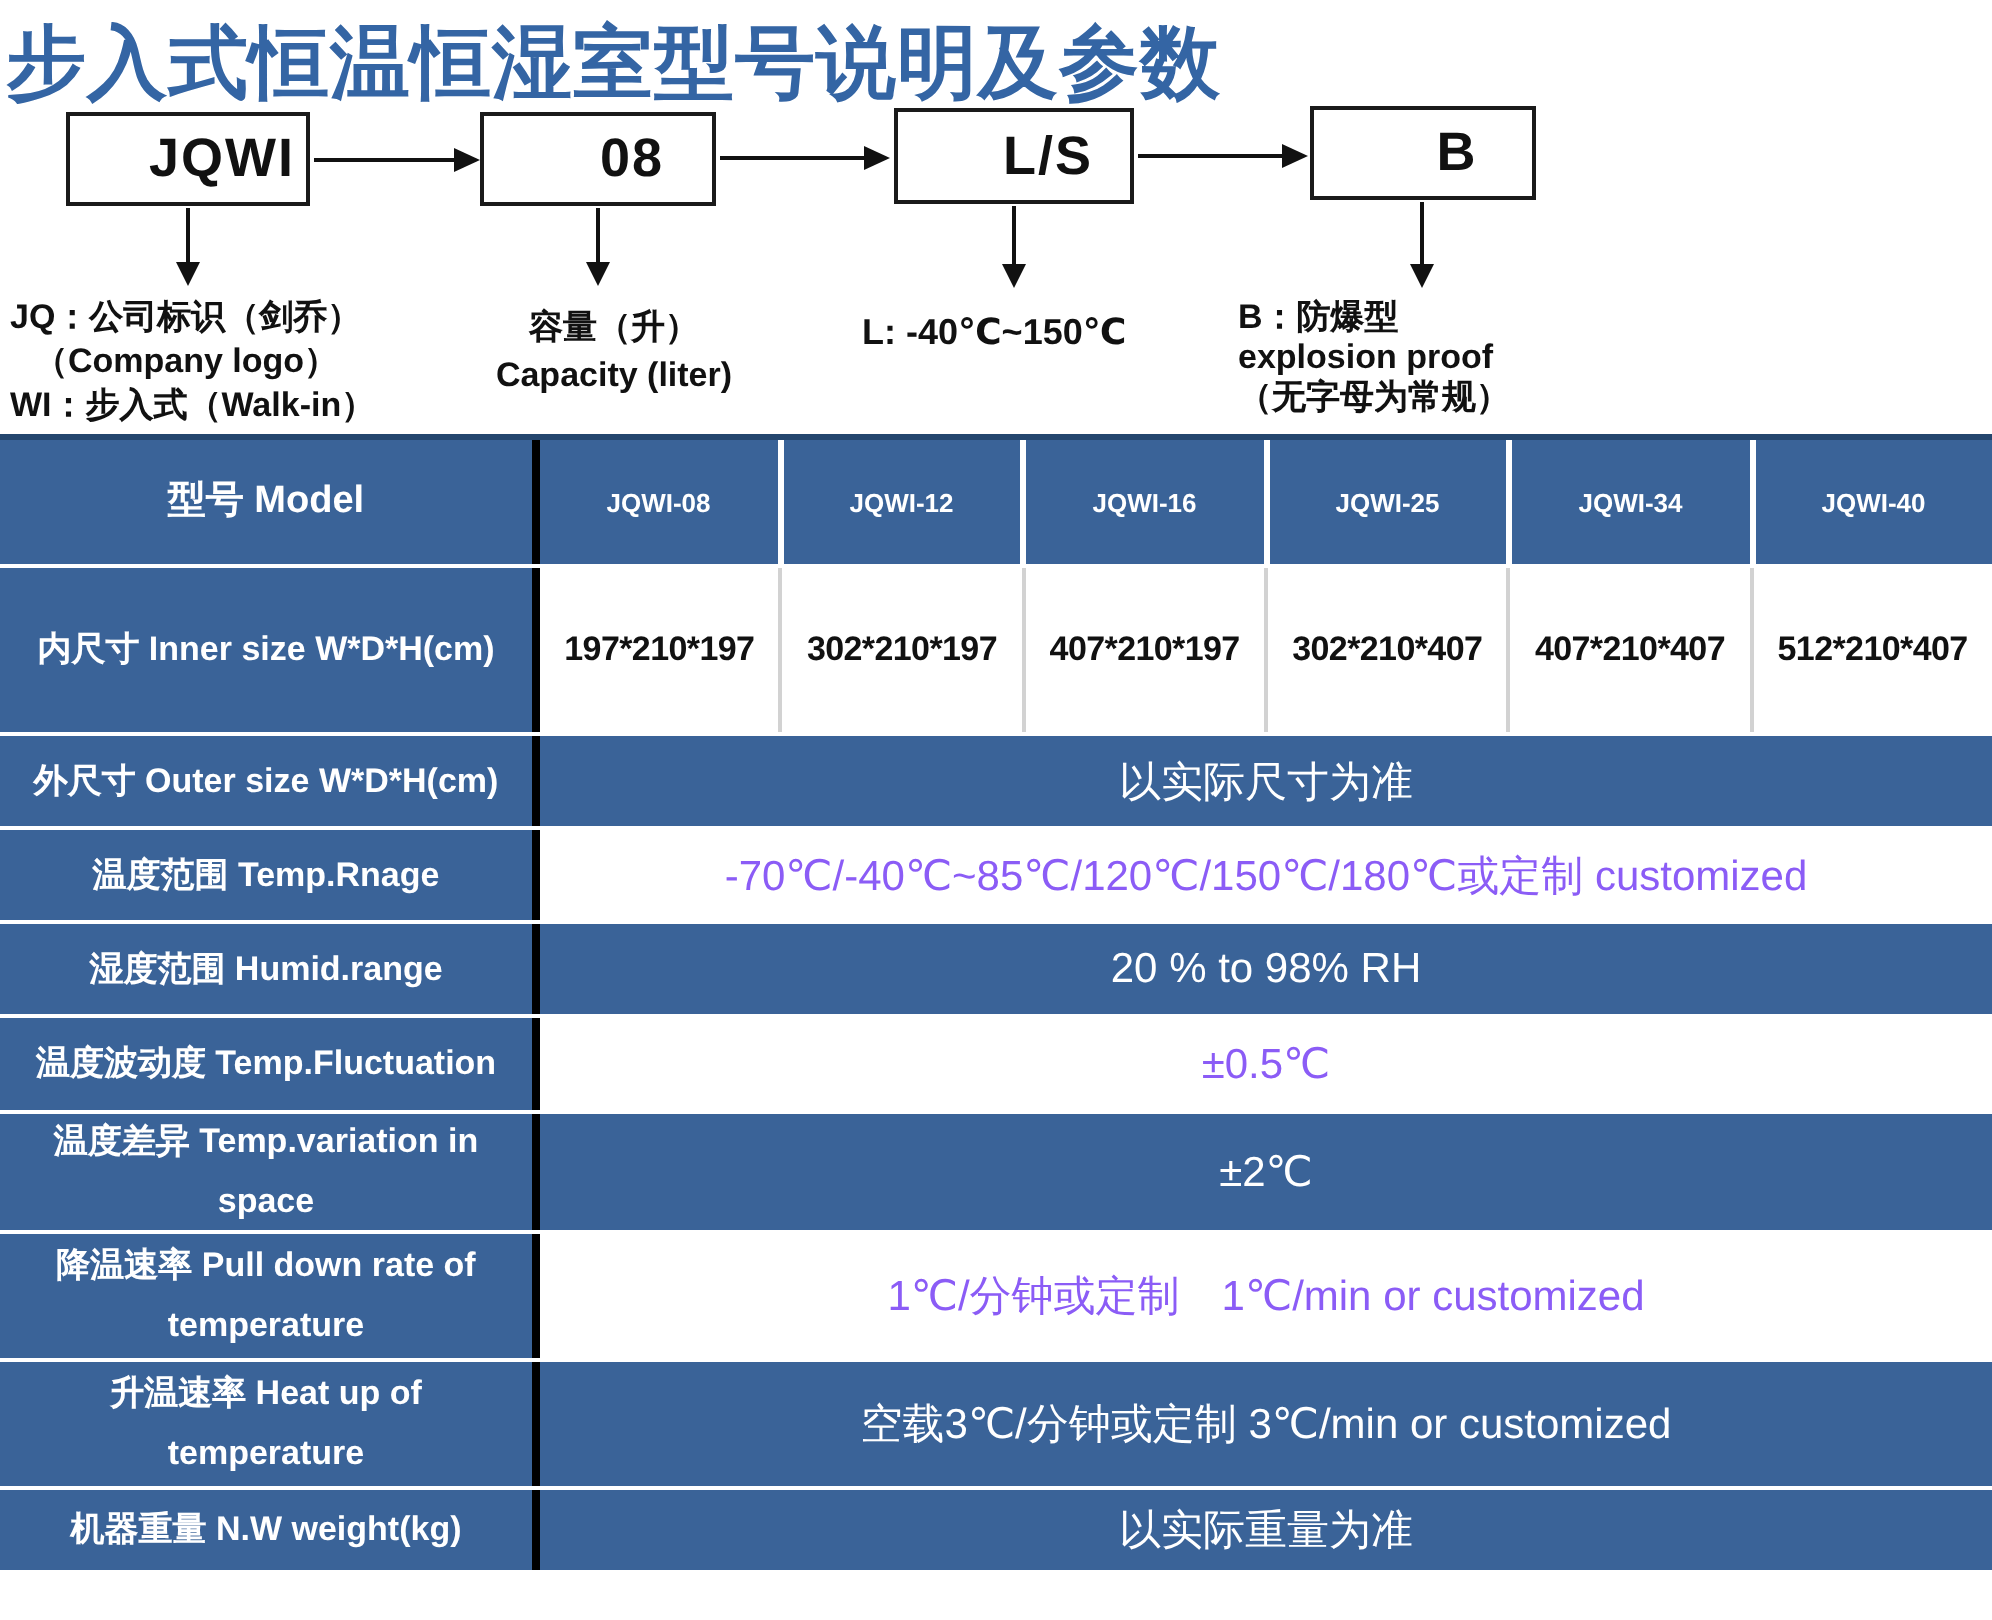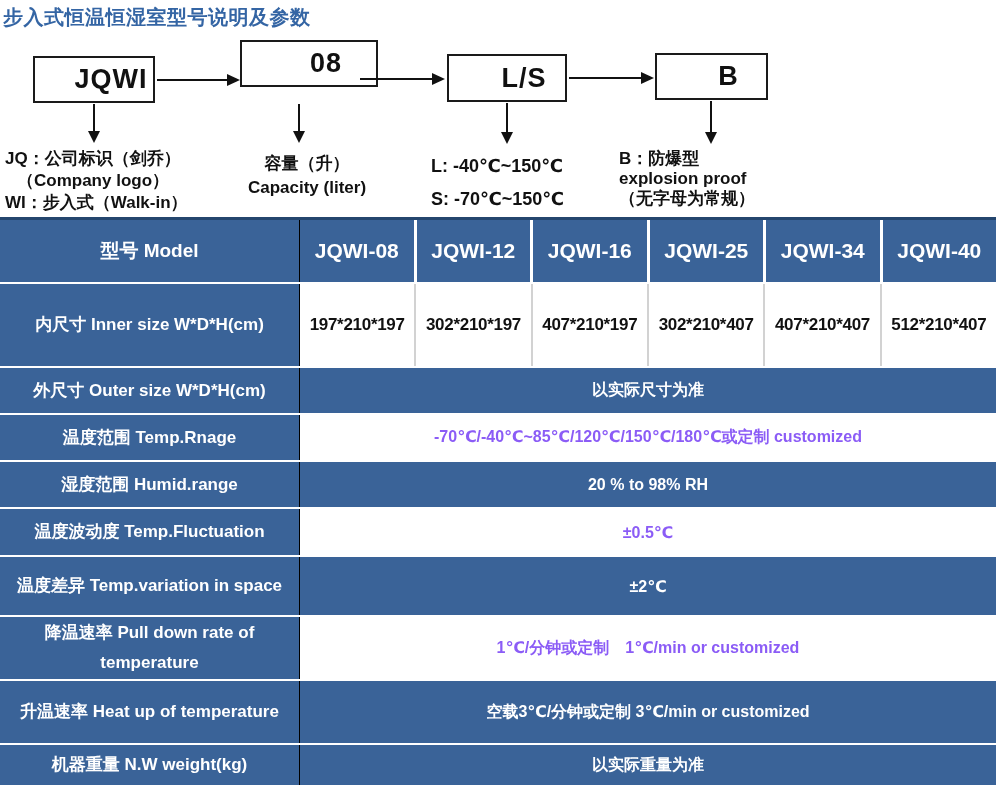--- a/index.html
+++ b/index.html
@@ -6,21 +6,21 @@
   body{
     width:996px;height:810px;overflow:hidden;background:#ffffff;
     font-family:"Liberation Sans","DejaVu Sans",sans-serif;
     position:relative;
   }
   .page{position:absolute;inset:0;}
 
   
   .page-title{
     position:absolute;left:3px;top:4px;
-    font-size:20px;font-weight:bold;color:#3465a4;
+    font-size:40px;font-weight:bold;color:#3465a4;
     white-space:nowrap;letter-spacing:0.5px;
   }
 
   
   .diagram{position:absolute;left:0;top:0;width:996px;height:219px;}
   .dbox{
     position:absolute;background:#fff;border:2px solid #1a1a1a;
     display:flex;align-items:center;justify-content:center;
     font-size:27px;font-weight:bold;color:#111;letter-spacing:1px;
     box-sizing:border-box;
@@ -44,42 +44,42 @@
   .note-2{left:431px;top:150px;font-size:18px;line-height:33px;}
   .note-3{left:619px;top:149px;font-size:17px;line-height:20px;}
 
   
   .spec-table{
     position:absolute;left:0;top:217px;width:996px;
     border-top:3px solid #24466e;
   }
   .row{display:flex;margin-bottom:2px;}
   .row-label{
-    width:300px;box-sizing:border-box;flex:none;
+    width:270px;box-sizing:border-box;flex:none;
     background:#3a6398;color:#fff;font-weight:bold;font-size:17px;
     display:flex;align-items:center;justify-content:center;text-align:center;
-    border-right:1px solid #000000;line-height:30px;padding:0 6px;
+    border-right:4px solid #000000;line-height:30px;padding:0 6px;
   }
   .cells{flex:1;display:flex;}
   .cell{
     flex:1;display:flex;align-items:center;justify-content:center;
     font-weight:bold;text-align:center;
   }
   .blue-cells .cell{background:#3a6398;color:#fff;font-size:18px;}
   .blue-cells .cell + .cell{border-left:3px solid #fff;}
   .white-cells .cell{background:#fff;color:#111;font-size:17px;letter-spacing:-0.3px;}
   .white-cells .cell + .cell{border-left:2px solid #d2d2d2;}
   .span-value{
     flex:1;display:flex;align-items:center;justify-content:center;
-    font-weight:bold;font-size:16px;text-align:center;
+    font-weight:normal;font-size:21px;text-align:center;
   }
   .span-blue{background:#3a6398;color:#fff;}
   .span-white{background:#fff;color:#8b5cf6;}
   .r-header{height:62px;}
-  .r-header .cell{font-size:21px;}
+  .r-header .cell{font-size:13px;}
   .r-header .row-label{font-size:19px;}
   .r-inner{height:82px;}
   .r-outer{height:45px;justify-content:center;}
   .r-capacity{height:47px;}
   .r-temprange{height:45px;}
   .r-humid{height:45px;}
   .r-fluct{height:46px;}
   .r-variation{height:58px;}
   .r-pulldown{height:62px;}
   .r-heatup{height:62px;}
@@ -87,21 +87,21 @@
 </style>
 </head>
 <body>
 
 <div class="page">
 
   <div class="page-title">步入式恒温恒湿室型号说明及参数</div>
 
   <div class="diagram">
     <div class="dbox" style="left:33px;top:56px;width:122px;height:47px">JQWI</div>
-    <div class="dbox" style="left:240px;top:40px;width:138px;height:47px">08</div>
+    <div class="dbox" style="left:240px;top:56px;width:118px;height:47px">08</div>
     <div class="dbox" style="left:447px;top:54px;width:120px;height:48px">L/S</div>
     <div class="dbox" style="left:655px;top:53px;width:113px;height:47px">B</div>
 
     <div class="harrow" style="left:157px;top:79px;width:70px"></div>
     <div class="harrow" style="left:360px;top:78px;width:72px"></div>
     <div class="harrow" style="left:569px;top:77px;width:72px"></div>
 
     <div class="varrow" style="left:93px;top:104px;height:28px"></div>
     <div class="varrow" style="left:298px;top:104px;height:28px"></div>
     <div class="varrow" style="left:506px;top:103px;height:30px"></div>
@@ -111,21 +111,20 @@
       <div>JQ：公司标识（剑乔）</div>
       <div class="indent">（Company logo）</div>
       <div>WI：步入式（Walk-in）</div>
     </div>
     <div class="note note-1">
       <div>容量（升）</div>
       <div>Capacity (liter)</div>
     </div>
     <div class="note note-2">
       <div>L: -40℃~150℃</div>
-      <div>S: -70℃~150℃</div>
     </div>
     <div class="note note-3">
       <div>B：防爆型</div>
       <div>explosion proof</div>
       <div>（无字母为常规）</div>
     </div>
   </div>
 
   <div class="spec-table">
 

